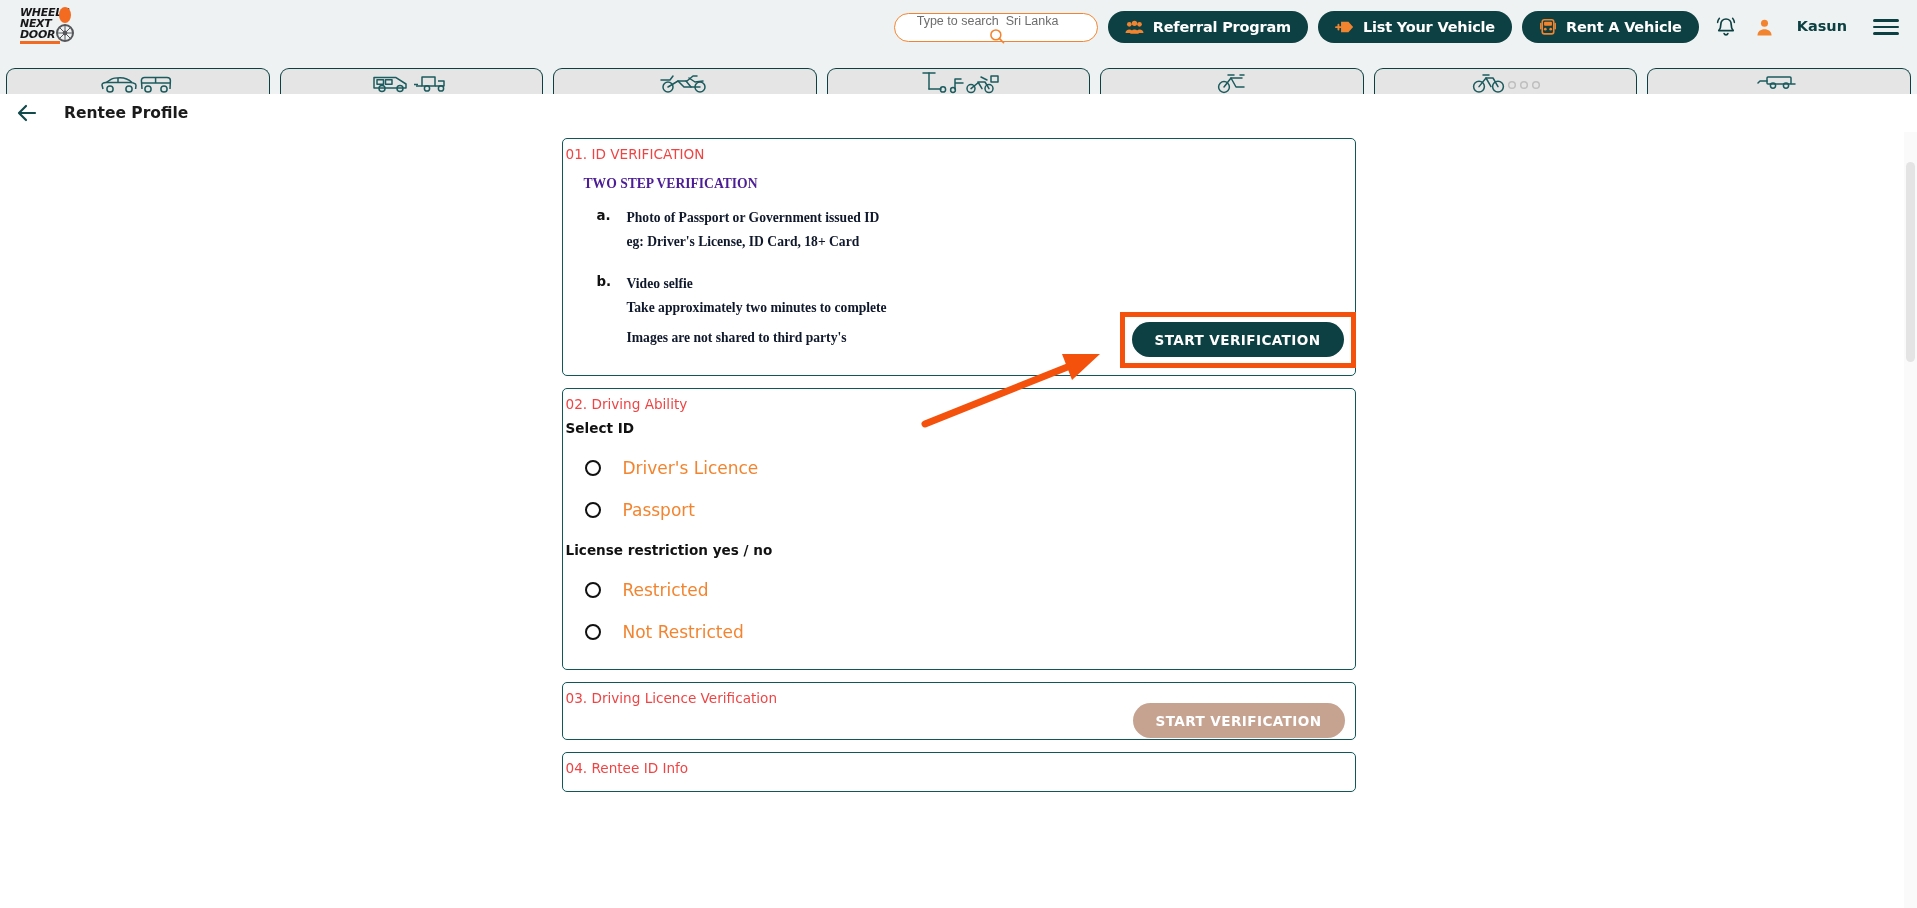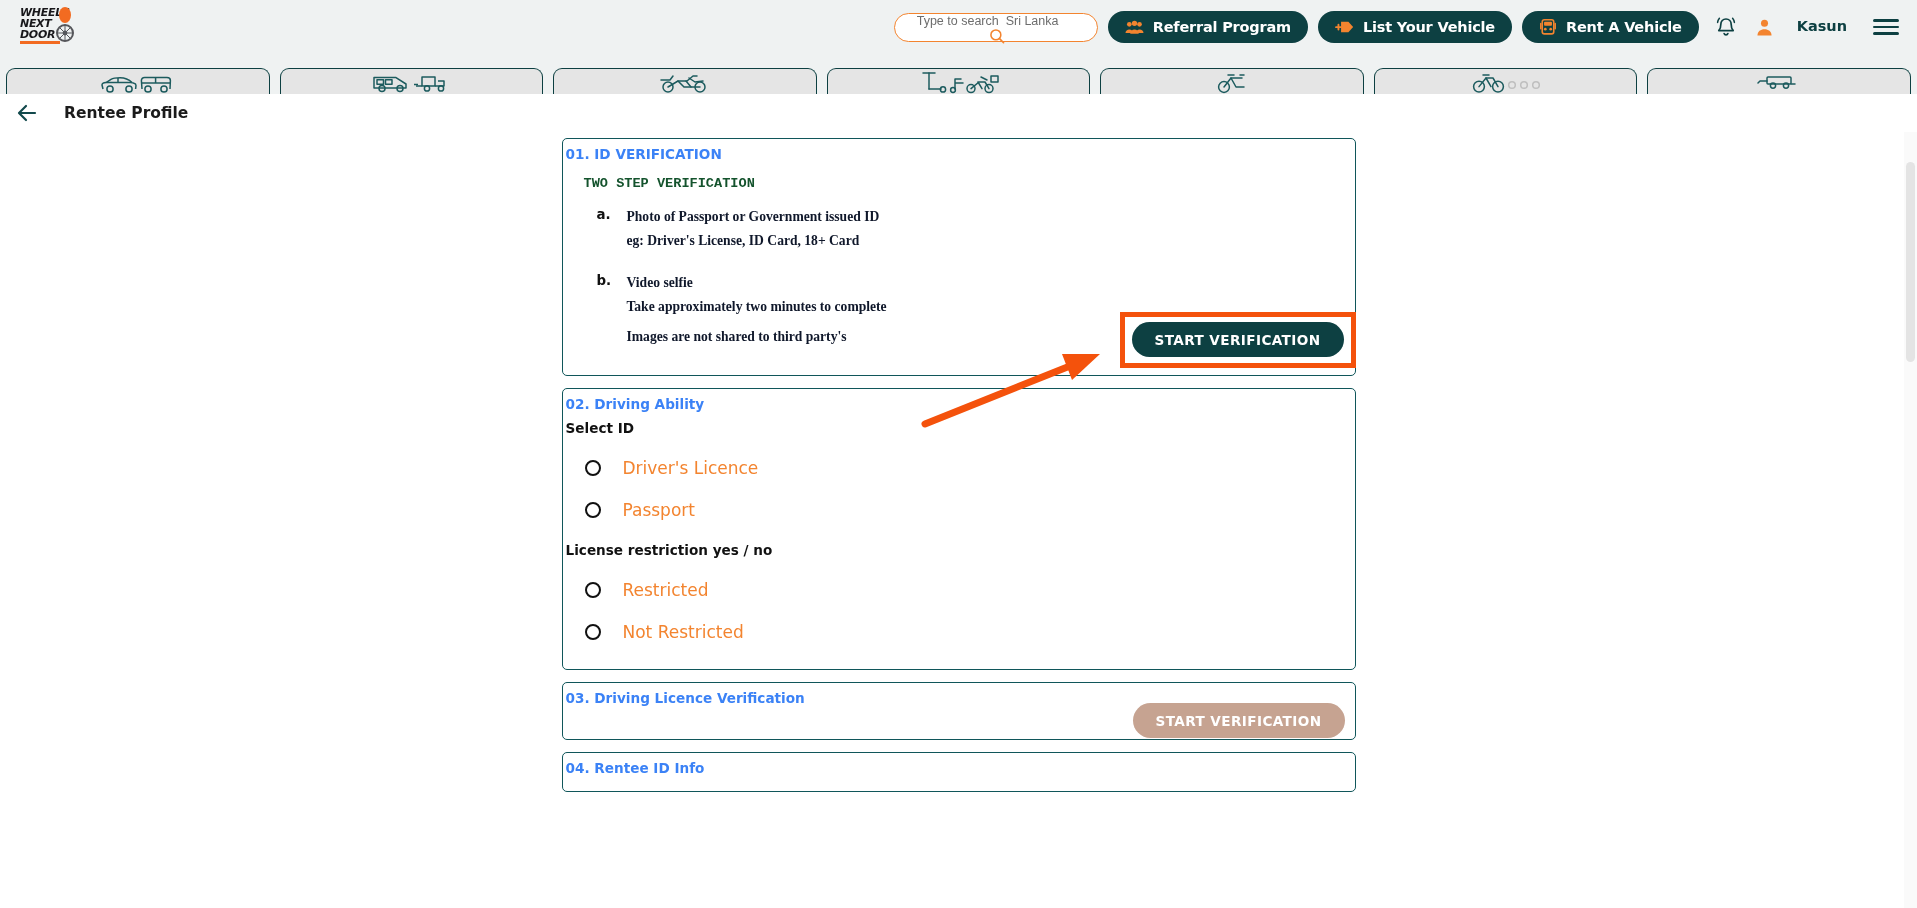--- a/index.html
+++ b/index.html
@@ -155,31 +155,31 @@
   }
   .card {
     border: 1.3px solid #10565a;
     border-radius: 5px;
     background: #fff;
     margin-bottom: 12px;
     position: relative;
   }
   .card-title {
     font-size: 13.6px;
-    font-weight: 700;
-    color: #3b82f6;
+    font-weight: 400;
+    color: #ef4444;
     font-family: "DejaVu Sans", sans-serif;
     padding: 7px 0 0 3px;
   }
 
   
   .card1 { height: 238px; }
   .sub-title {
-    font-size: 13.6px; font-weight: 700; color: #14532d;
-    font-family: Liberation Mono, monospace;
+    font-size: 13.6px; font-weight: 700; color: #4c1d95;
+    font-family: Liberation Serif, serif;
     padding: 14px 0 0 21px;
   }
   .steps { padding: 16px 0 0 34px; }
   .step { display: flex; margin-bottom: 22px; }
   .step-marker {
     width: 30px; flex: 0 0 auto;
     font-size: 13.4px; font-weight: 700; color: #111;
     font-family: "DejaVu Sans", sans-serif;
   }
   .step-lines { flex: 1; }

